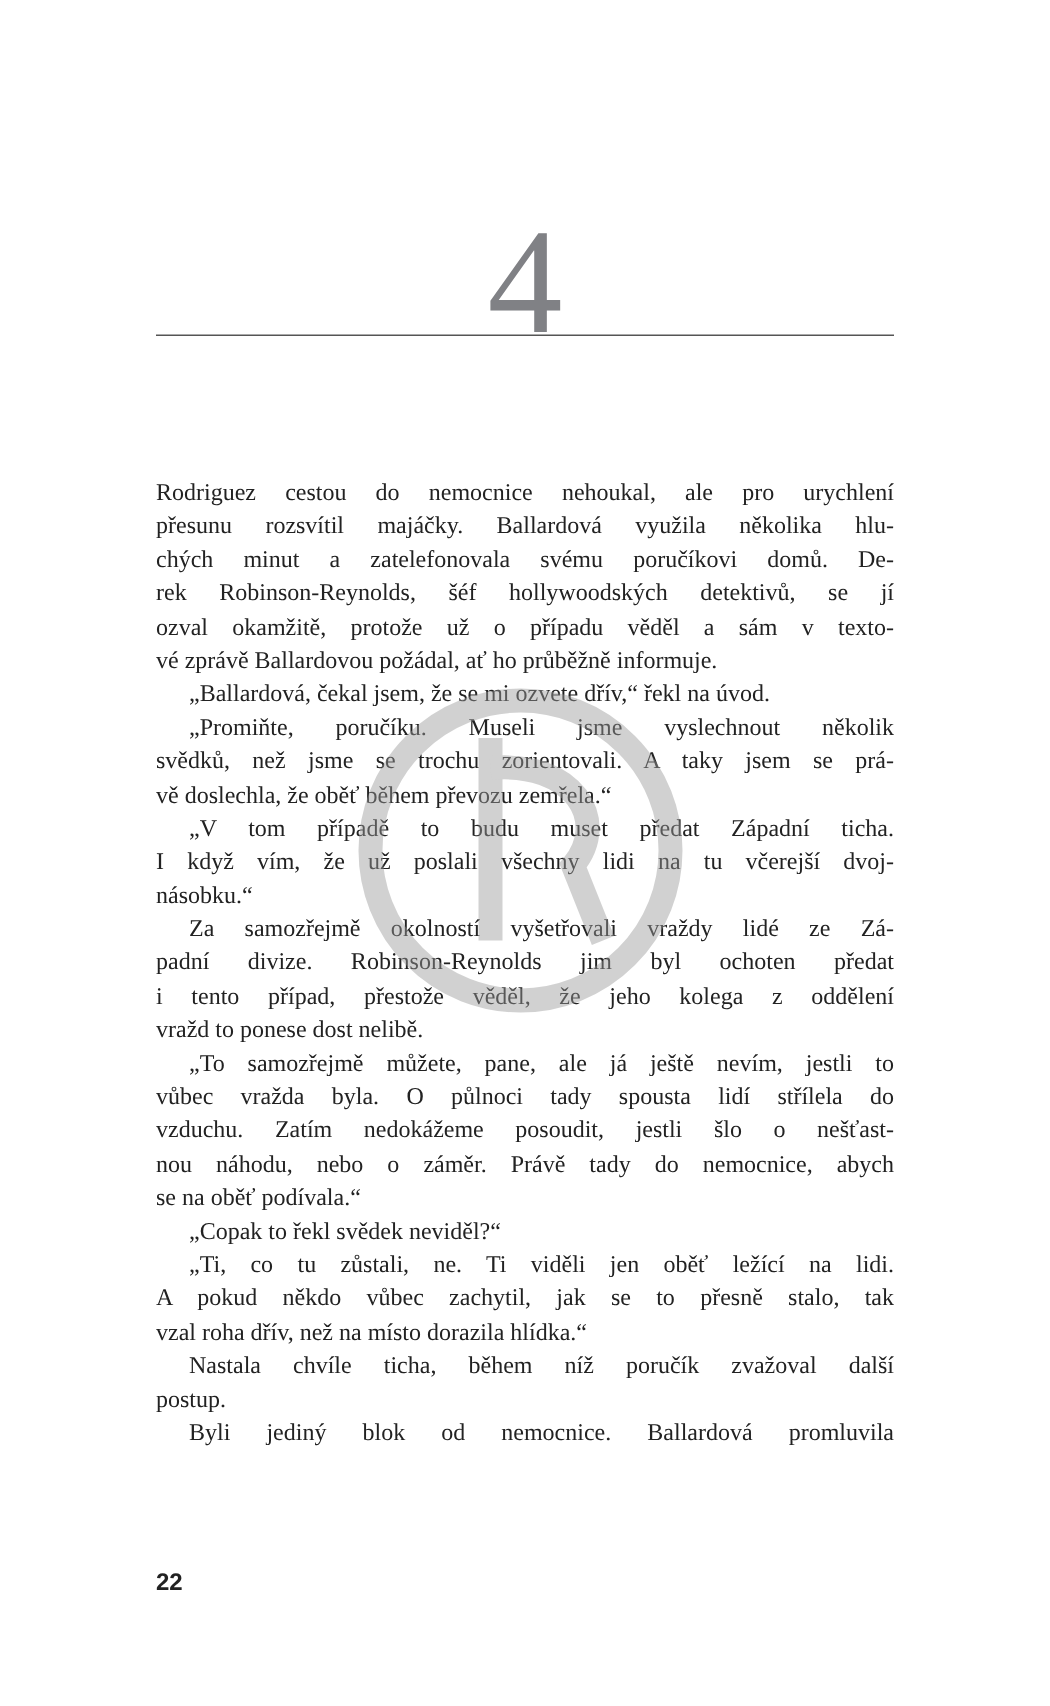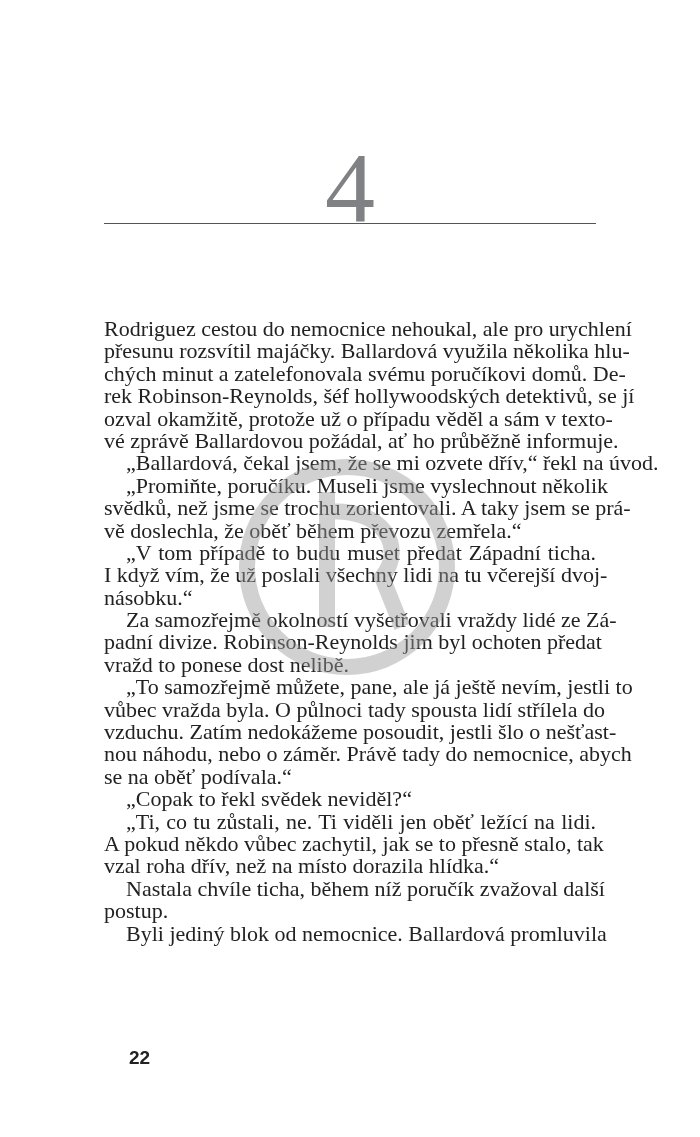--- a/index.html
+++ b/index.html
@@ -9,33 +9,33 @@
       position: absolute; left: 0; width: 700px; top: 138px; text-align: center;
       font-family: "Liberation Serif", "DejaVu Serif", serif; font-size: 100px; line-height: 100px;
       color: #808185;
     }
     .chapter-rule {
       position: absolute; left: 104px; width: 492px; top: 223px; height: 0;
       border-top: 1.5px solid #555;
     }
     .body-text {
       position: absolute; left: 104px; top: 318px; width: 492px;
-      font-family: "Liberation Serif", "DejaVu Serif", serif; font-size: 22px;
+      font-family: "Liberation Serif", "DejaVu Serif", serif; font-size: 16px;
       color: #222; 
     }
     .line {
       height: 22.4px; line-height: 22.4px; white-space: nowrap;
       text-align: justify; text-align-last: justify;
     }
     .line.indent { padding-left: 22px; }
     .line.last { text-align-last: left; }
     .page-number {
       position: absolute; left: 104px; top: 1047px;
       font-family: "Liberation Sans", "DejaVu Sans", sans-serif; font-weight: bold;
-      font-size: 19px; color: #222; margin-left: 25px;
+      font-size: 16px; color: #222;
     }
     .watermark {
       position: absolute; left: 232px; top: 452px; width: 230px; height: 230px;
       pointer-events: none; opacity: 0.45;
     }
   </style>
 </head>
 <body>
 
 <div class="page">
@@ -60,20 +60,21 @@
         <div class="line last">vě doslechla, že oběť během převozu zemřela.“</div>
       </div>
       <div>
         <div class="line indent">„V tom případě to budu muset předat Západní ticha.</div>
         <div class="line">I když vím, že už poslali všechny lidi na tu včerejší dvoj-</div>
         <div class="line last">násobku.“</div>
       </div>
       <div>
         <div class="line indent">Za samozřejmě okolností vyšetřovali vraždy lidé ze Zá-</div>
         <div class="line">padní divize. Robinson-Reynolds jim byl ochoten předat</div>
+        <div class="line">i tento případ, přestože věděl, že jeho kolega z oddělení</div>
         <div class="line last">vražd to ponese dost nelibě.</div>
       </div>
       <div>
         <div class="line indent">„To samozřejmě můžete, pane, ale já ještě nevím, jestli to</div>
         <div class="line">vůbec vražda byla. O půlnoci tady spousta lidí střílela do</div>
         <div class="line">vzduchu. Zatím nedokážeme posoudit, jestli šlo o nešťast-</div>
         <div class="line">nou náhodu, nebo o záměr. Právě tady do nemocnice, abych</div>
         <div class="line last">se na oběť podívala.“</div>
       </div>
       <div>

